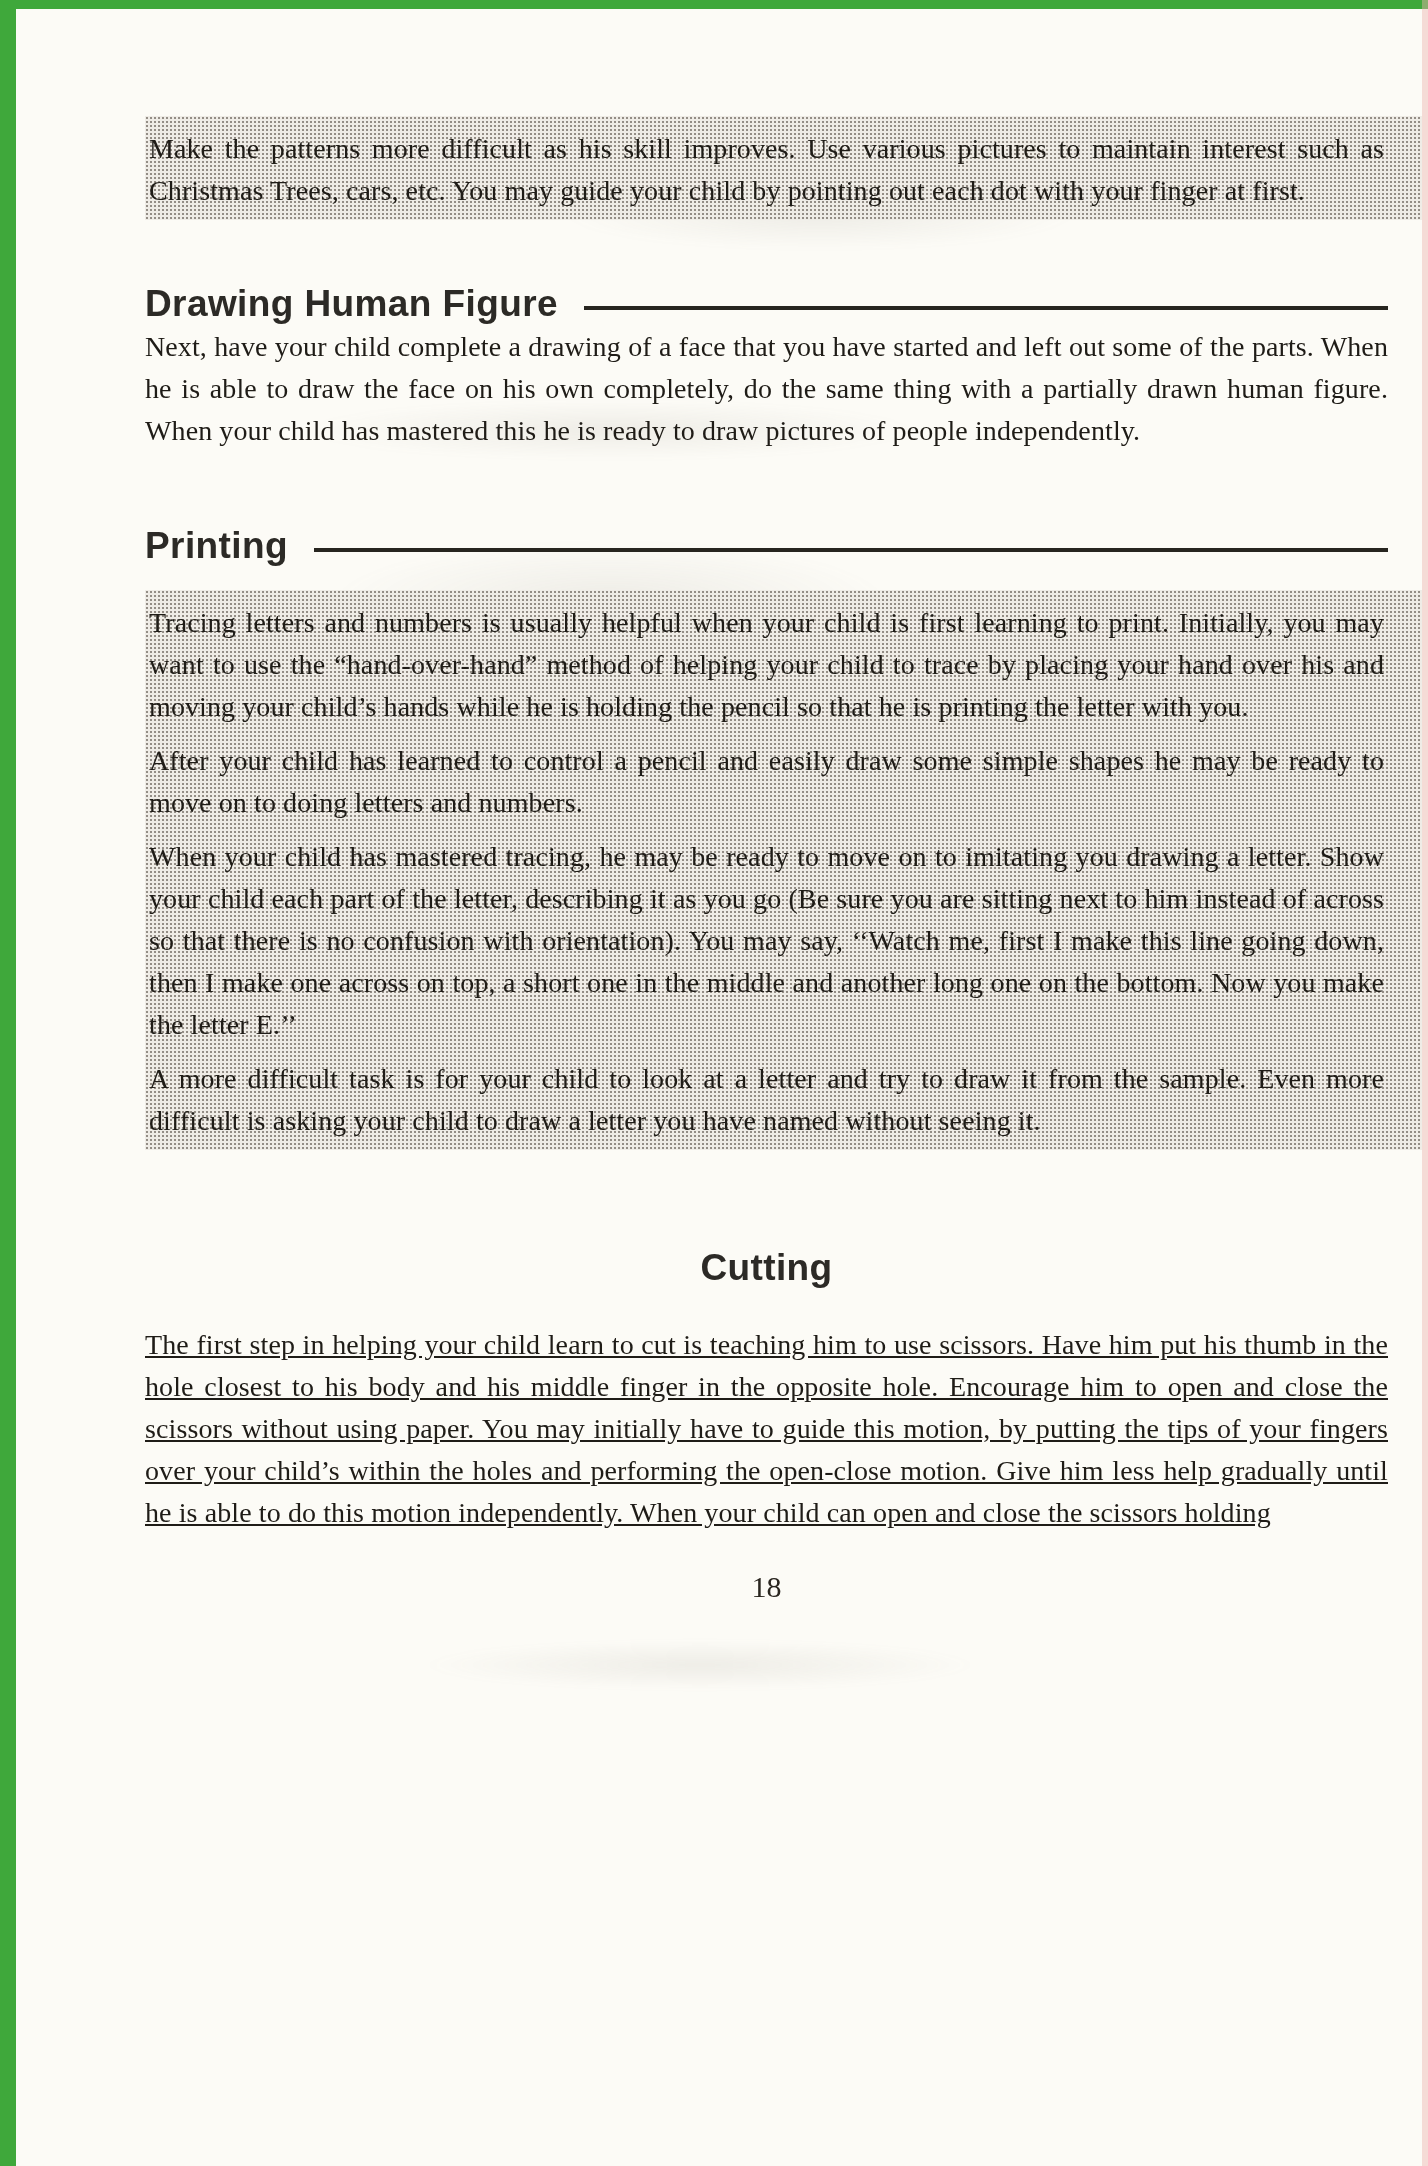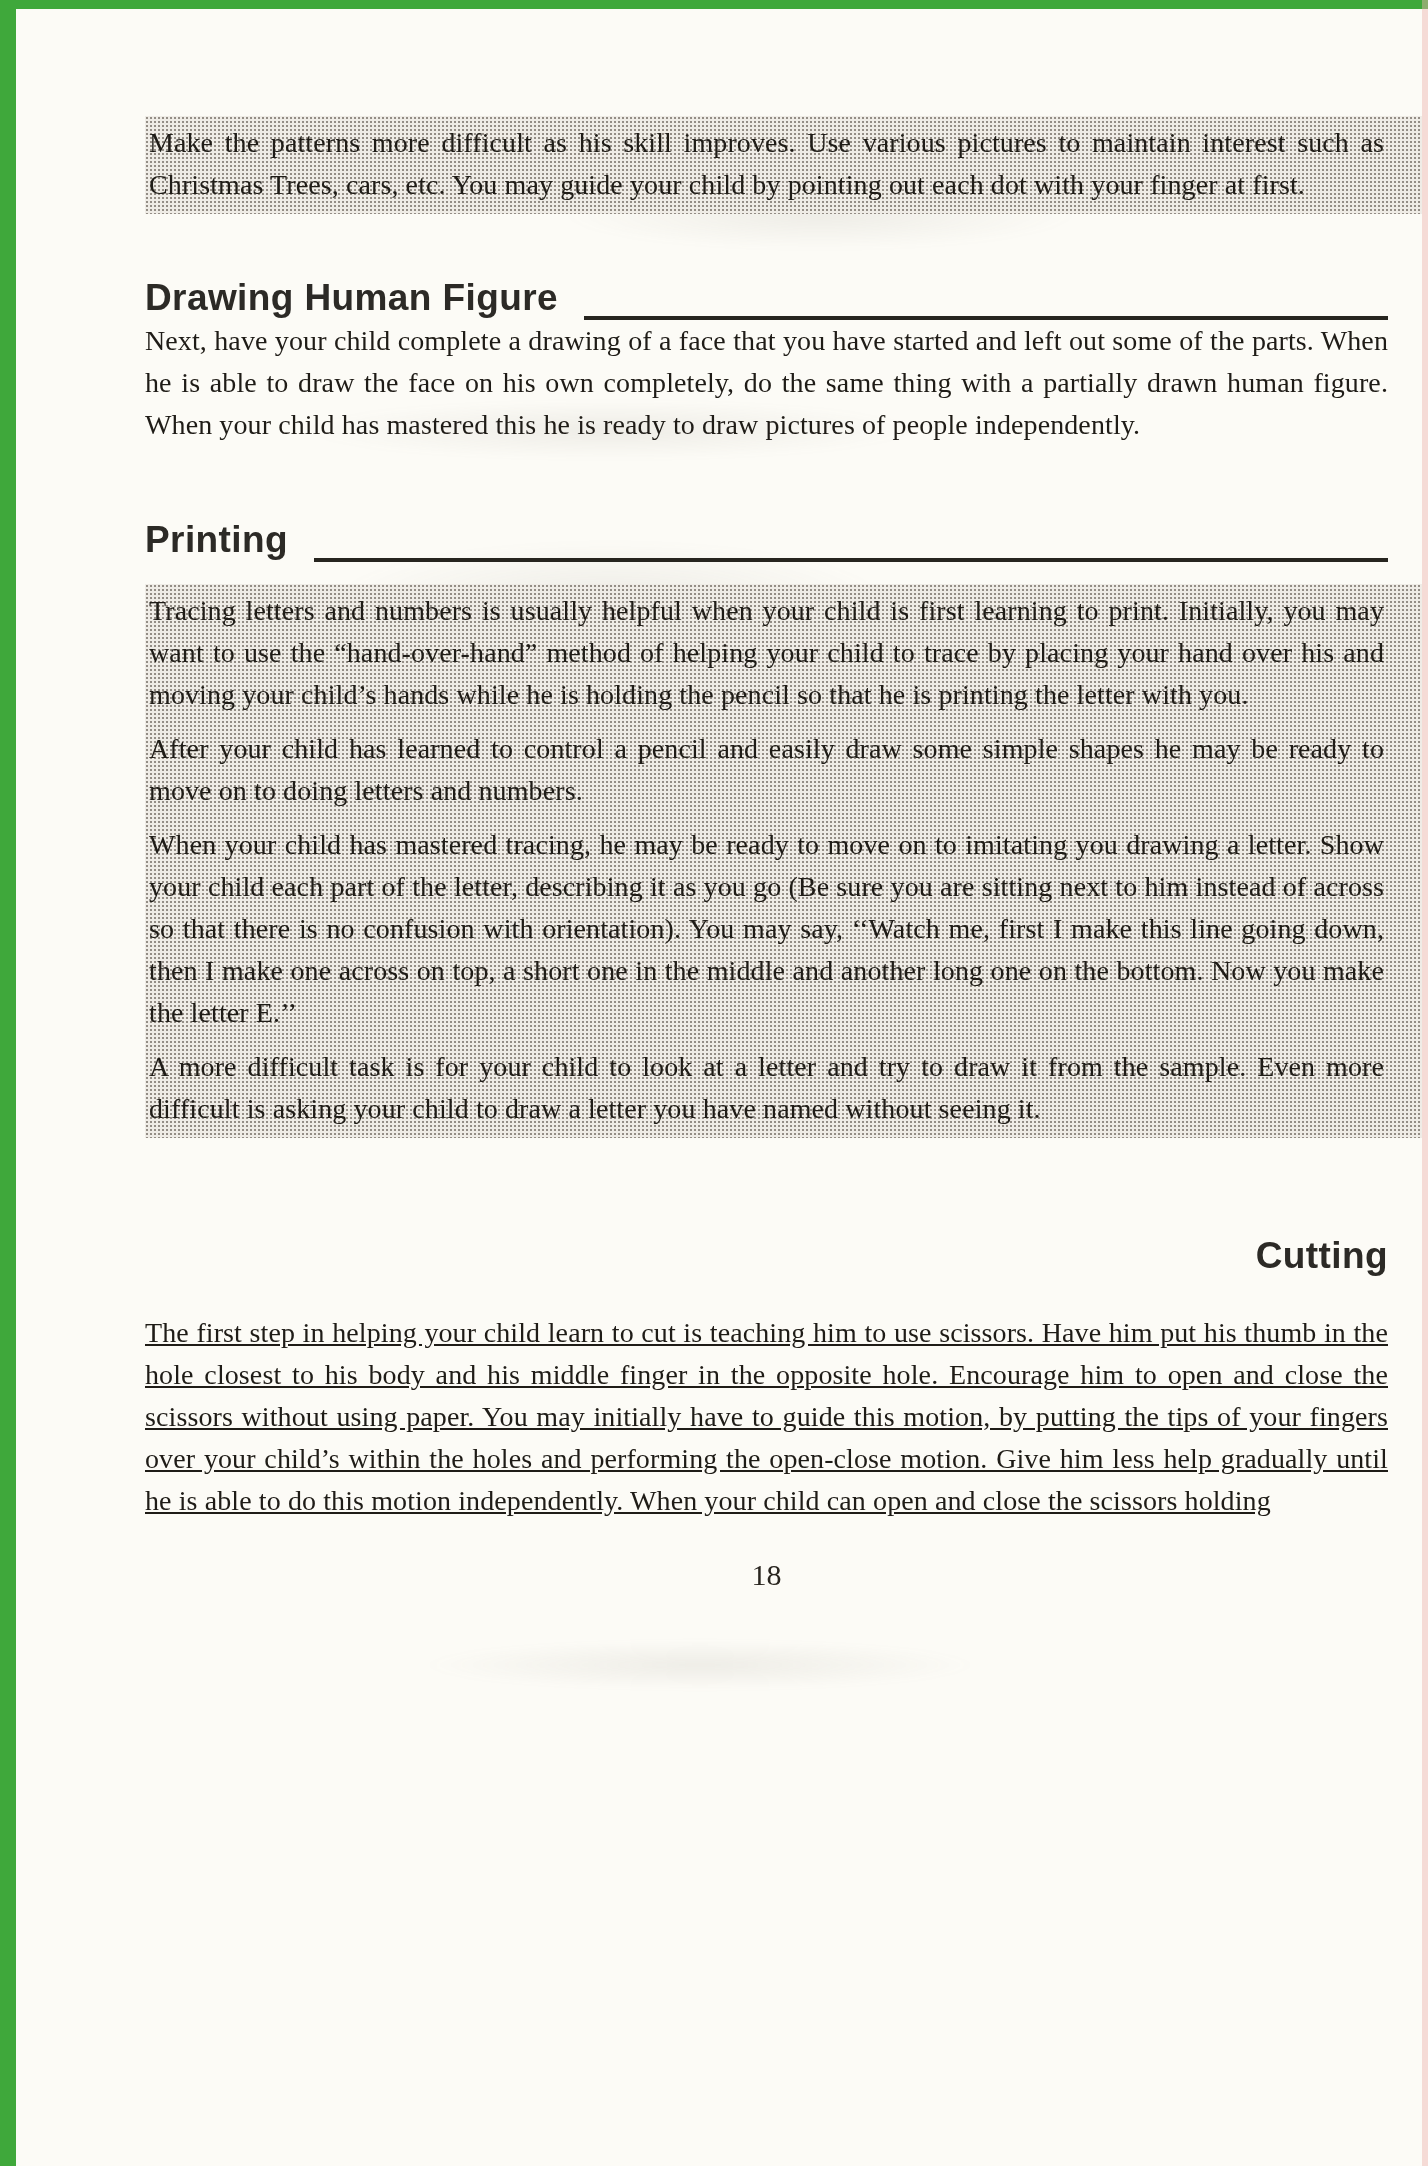--- a/index.html
+++ b/index.html
@@ -30,30 +30,30 @@
     text-align:justify;
     margin:0;
     letter-spacing:0.1px;
   }
 
   .shaded{
     background-color:#efece6;
     background-image:radial-gradient(rgba(72,64,54,0.55) 1px, rgba(0,0,0,0) 1.35px);
     background-size:4px 4px;
     margin-right:-34px;
-    padding:6px 38px 8px 4px;
+    padding:12px 38px 8px 4px;
   }
   .shaded p.body{margin:0;}
   .shaded p.body + p.body{margin-top:12px;}
 
   .intro-shaded{margin-top:116px;}
 
   .section-head{
     display:flex;
-    align-items:flex-end;
+    align-items:center;
     gap:26px;
     font-family:"Liberation Sans", sans-serif;
     font-weight:bold;
     font-size:37px;
     color:#2c2a26;
     letter-spacing:0.4px;
     line-height:44px;
   }
   .section-head .rule{
     flex:1;

